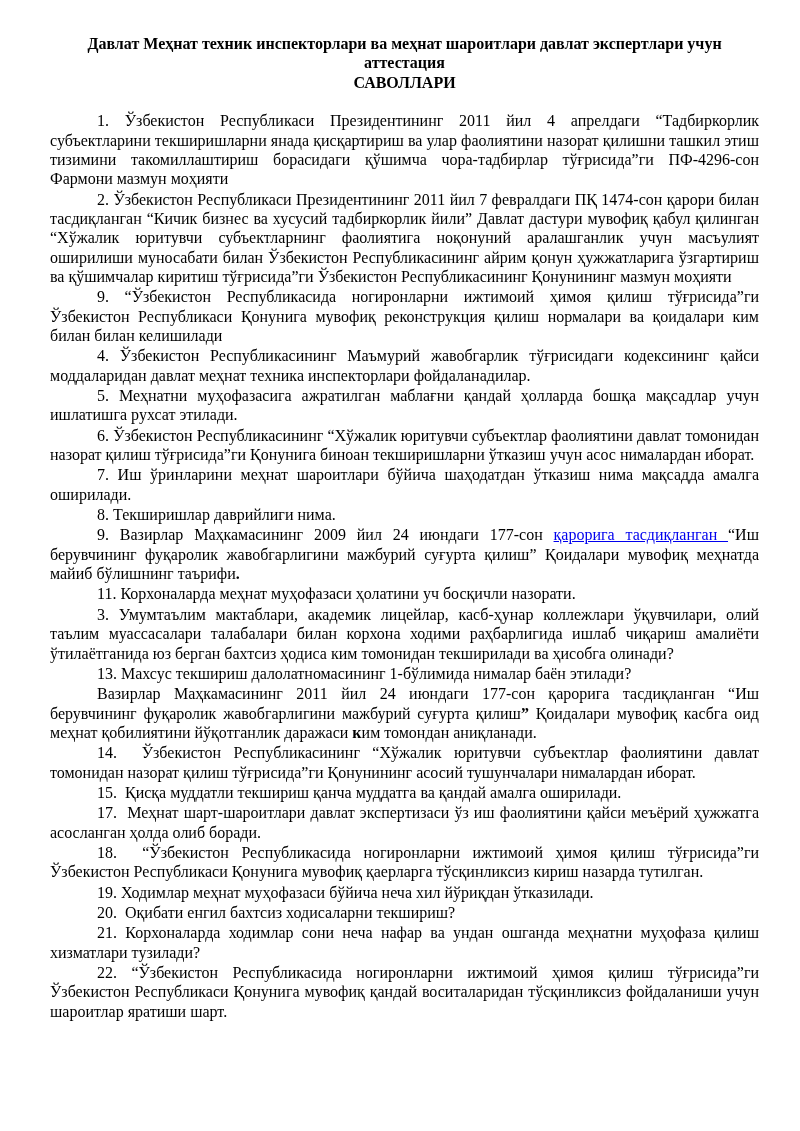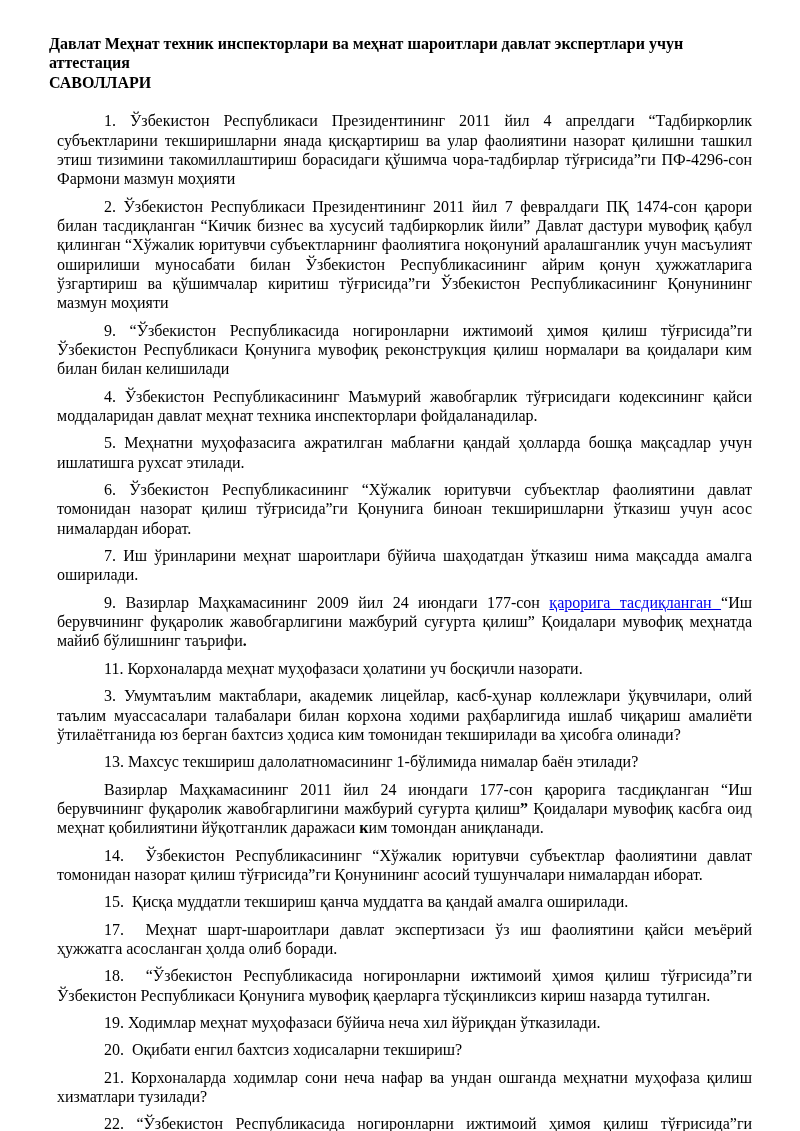--- a/index.html
+++ b/index.html
@@ -16,31 +16,32 @@
     overflow:hidden;
   }
   .page{
     box-sizing:border-box;
     width:800px;height:1131px;
     padding:34px 40px 30px 49px;
     background:var(--page-bg);
   }
   .title{
     font-weight:bold;
+    text-align:center;
     font-size:16px;
     line-height:19.4px;
     margin:0 0 19px 0;
   }
   .doc-body{
     font-size:16px;
     line-height:19.35px;
     text-align:justify;
   }
   .para{
-    margin:8px;
+    margin:1px;
     text-indent:47px;
   }
   .b{font-weight:bold;}
   a.doc-link{
     color:var(--link-color);
     cursor:pointer;
   }
 </style>
 </head>
 <body>
@@ -52,20 +53,21 @@
     <div>САВОЛЛАРИ</div>
   </div>
   <div class="doc-body">
       <p class="para"><span>1. Ўзбекистон Республикаси Президентининг 2011 йил 4 апрелдаги “Тадбиркорлик субъектларини текширишларни янада қисқартириш ва улар фаолиятини назорат қилишни ташкил этиш тизимини такомиллаштириш борасидаги қўшимча чора-тадбирлар тўғрисида”ги ПФ-4296-сон Фармони мазмун  моҳияти</span></p>
       <p class="para"><span>2. Ўзбекистон Республикаси Президентининг 2011 йил 7 февралдаги ПҚ 1474-сон қарори билан тасдиқланган “Кичик бизнес ва хусусий тадбиркорлик йили” Давлат дастури мувофиқ қабул қилинган “Хўжалик юритувчи субъектларнинг фаолиятига ноқонуний аралашганлик учун масъулият оширилиши муносабати билан Ўзбекистон Республикасининг айрим қонун ҳужжатларига ўзгартириш ва қўшимчалар киритиш тўғрисида”ги Ўзбекистон Республикасининг Қонунининг мазмун моҳияти</span></p>
       <p class="para"><span>9. “Ўзбекистон Республикасида ногиронларни ижтимоий ҳимоя қилиш тўғрисида”ги Ўзбекистон Республикаси Қонунига мувофиқ реконструкция қилиш нормалари ва қоидалари ким билан билан келишилади</span></p>
       <p class="para"><span>4. Ўзбекистон Республикасининг Маъмурий жавобгарлик тўғрисидаги кодексининг қайси моддаларидан давлат меҳнат техника инспекторлари фойдаланадилар.</span></p>
       <p class="para"><span>5. Меҳнатни муҳофазасига ажратилган маблағни қандай ҳолларда бошқа мақсадлар учун ишлатишга рухсат этилади.</span></p>
       <p class="para"><span>6. Ўзбекистон Республикасининг “Хўжалик юритувчи субъектлар фаолиятини давлат томонидан назорат қилиш тўғрисида”ги Қонунига биноан  текширишларни ўтказиш учун асос нималардан иборат.</span></p>
       <p class="para"><span>7. Иш ўринларини меҳнат шароитлари бўйича шаҳодатдан ўтказиш  нима мақсадда амалга оширилади.</span></p>
+      <p class="para"><span>8. Текширишлар даврийлиги нима.</span></p>
       <p class="para"><span>9. Вазирлар Маҳкамасининг 2009 йил 24 июндаги 177-сон </span><a class="doc-link" href="#">қарорига тасдиқланган </a><span>“Иш берувчининг фуқаролик жавобгарлигини мажбурий суғурта қилиш” Қоидалари мувофиқ меҳнатда майиб бўлишнинг таърифи</span><span class="b">.</span></p>
       <p class="para"><span>11. Корхоналарда меҳнат муҳофазаси ҳолатини  уч босқичли назорати.</span></p>
       <p class="para"><span>3. Умумтаълим мактаблари, академик лицейлар, касб-ҳунар коллежлари ўқувчилари, олий таълим муассасалари талабалари билан корхона ходими раҳбарлигида ишлаб чиқариш амалиёти ўтилаётганида юз берган бахтсиз ҳодиса ким томонидан текширилади ва ҳисобга олинади?</span></p>
       <p class="para"><span>13. Махсус текшириш далолатномасининг 1-бўлимида нималар баён этилади?</span></p>
       <p class="para"><span>Вазирлар Маҳкамасининг 2011 йил 24 июндаги 177-сон қарорига тасдиқланган “Иш берувчининг фуқаролик жавобгарлигини мажбурий суғурта қилиш</span><span class="b">”</span><span> Қоидалари мувофиқ касбга оид меҳнат қобилиятини йўқотганлик даражаси </span><span class="b">к</span><span>им томондан аниқланади.</span></p>
       <p class="para"><span>14.&nbsp; Ўзбекистон Республикасининг “Хўжалик юритувчи субъектлар фаолиятини давлат томонидан назорат қилиш тўғрисида”ги Қонунининг асосий тушунчалари нималардан иборат.</span></p>
       <p class="para"><span>15.&nbsp; Қисқа муддатли текшириш қанча муддатга ва қандай амалга оширилади.</span></p>
       <p class="para"><span>17.&nbsp; Меҳнат шарт-шароитлари давлат экспертизаси ўз иш фаолиятини қайси меъёрий ҳужжатга асосланган ҳолда олиб боради.</span></p>
       <p class="para"><span>18.&nbsp; “Ўзбекистон Республикасида ногиронларни ижтимоий ҳимоя қилиш тўғрисида”ги Ўзбекистон Республикаси Қонунига мувофиқ қаерларга тўсқинликсиз кириш назарда тутилган.</span></p>
       <p class="para"><span>19. Ходимлар меҳнат муҳофазаси бўйича неча хил йўриқдан ўтказилади.</span></p>

